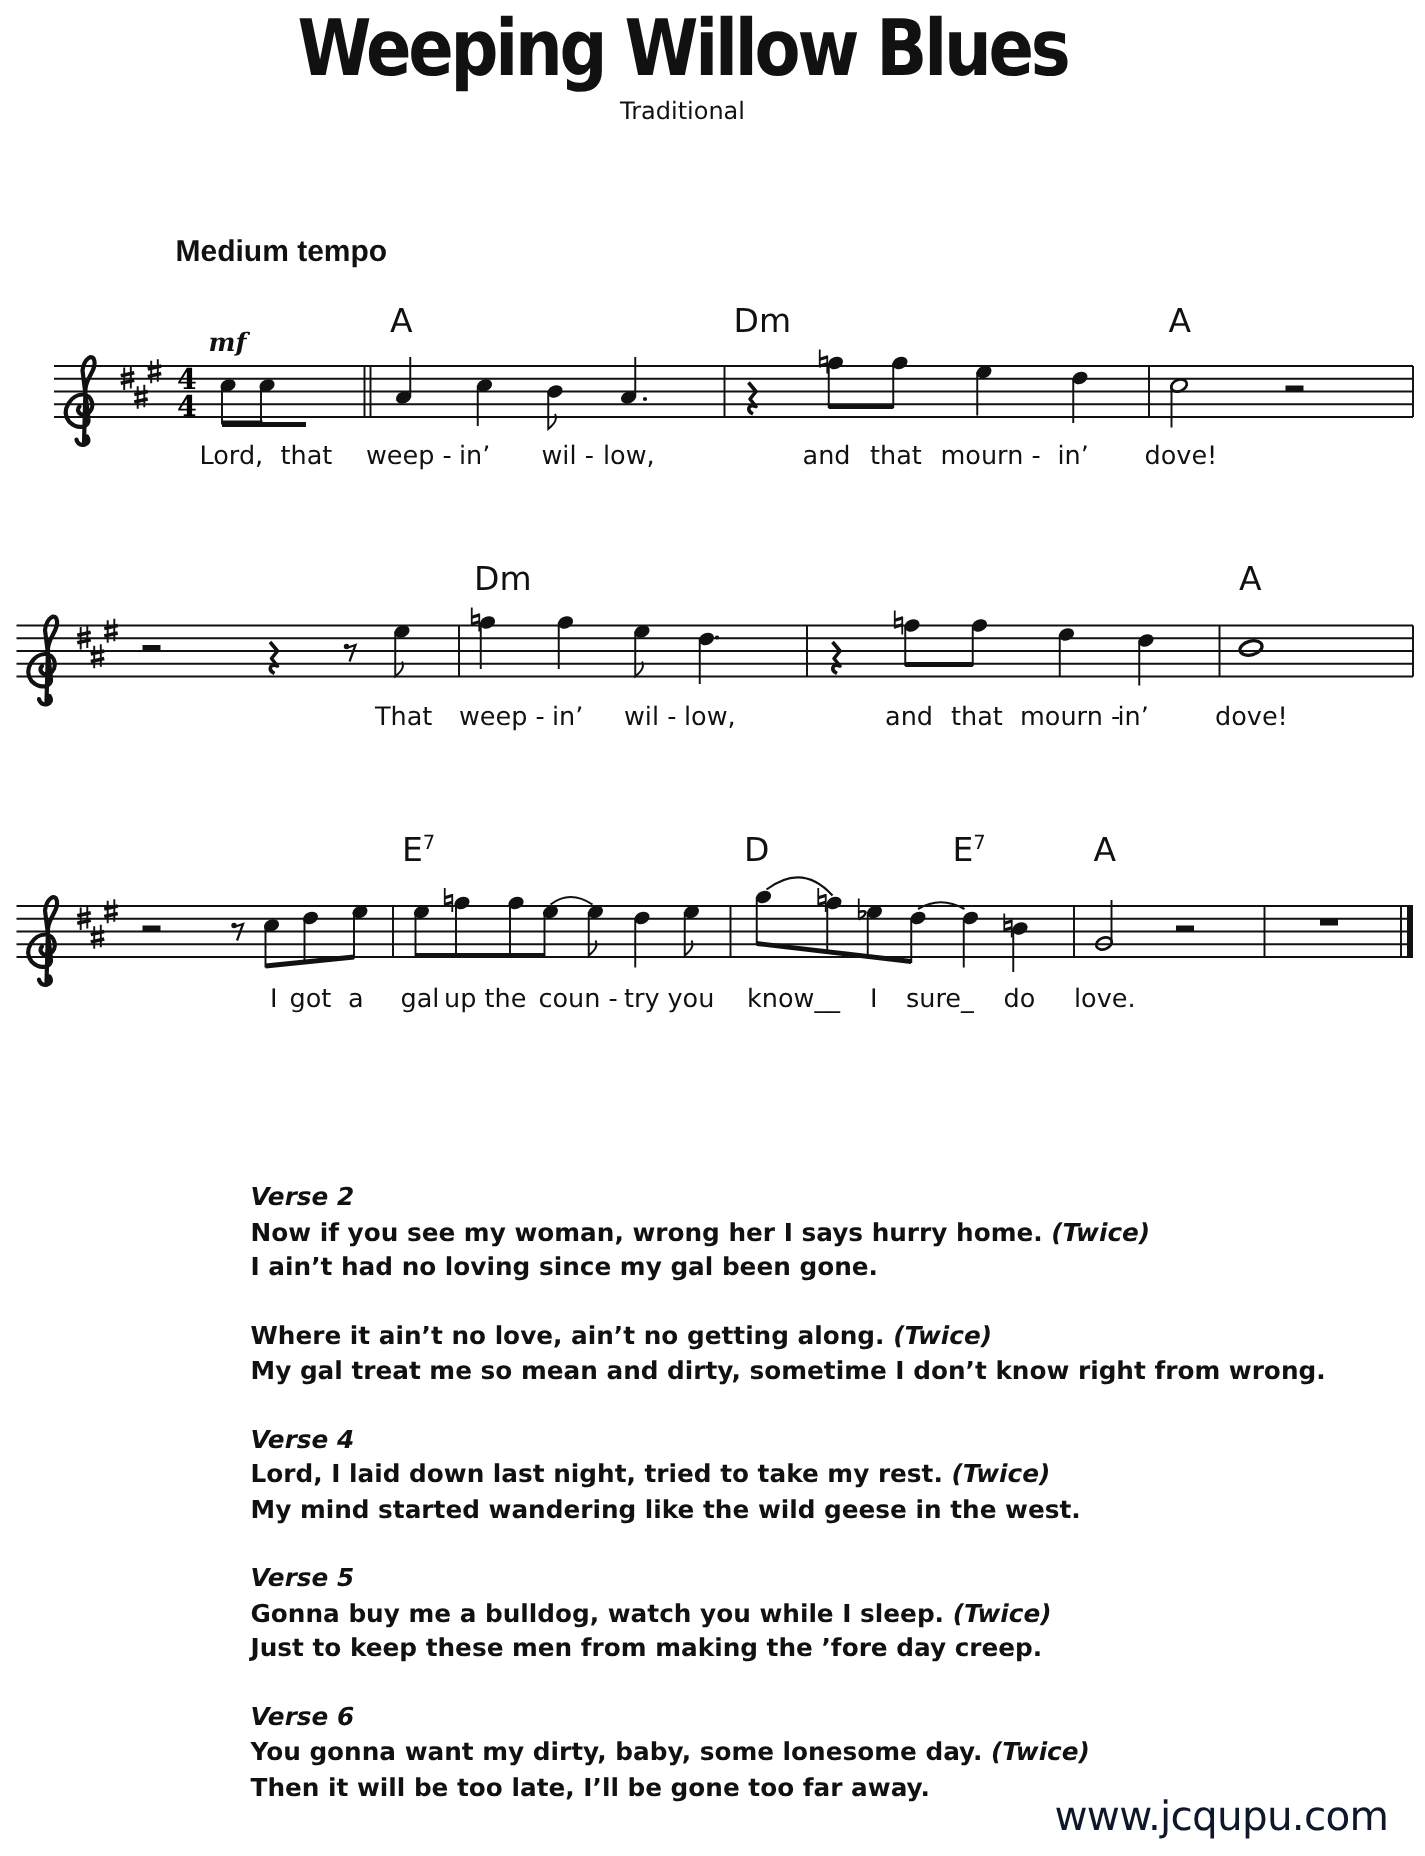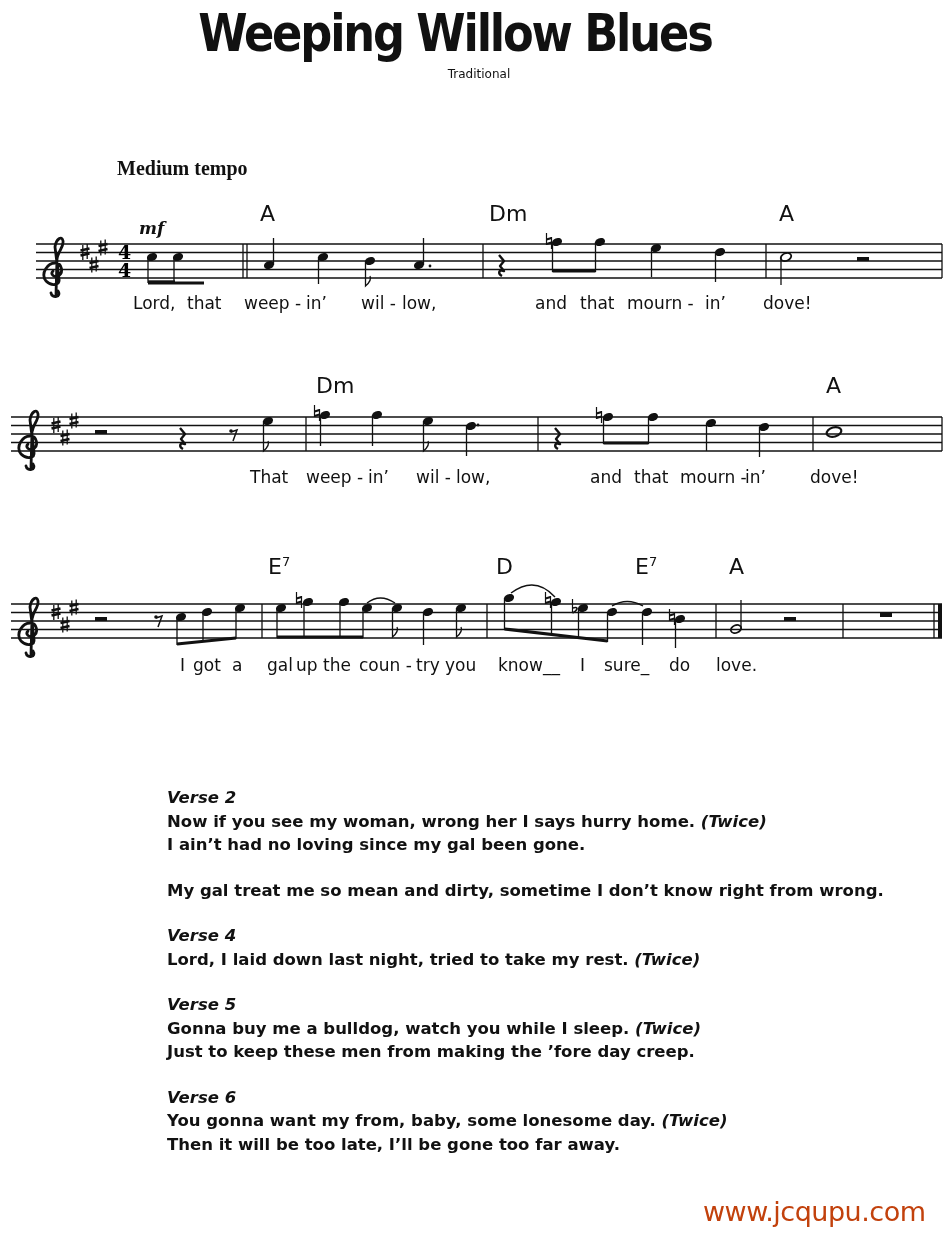--- a/index.html
+++ b/index.html
@@ -5,39 +5,39 @@
   html, body { margin: 0; padding: 0; background: #ffffff; }
   body { width: 950px; height: 1237px; position: relative; overflow: hidden; color: #111; }
   .title {
     position: absolute; left: 0; width: 910px; top: 2px; text-align: center;
     font-family: "DejaVu Sans", sans-serif; font-weight: bold; font-size: 52px;
     letter-spacing: -2.5px; transform: scaleX(0.86); transform-origin: 455px 0;
     line-height: 62px;
   }
   .composer {
     position: absolute; left: 0; width: 910px; top: 66px; text-align: center;
-    font-family: "DejaVu Sans", sans-serif; font-size: 12px; line-height: 16px; padding-left: 24px;
+    font-family: "DejaVu Sans", sans-serif; font-size: 16px; line-height: 16px;
   }
   .tempo {
     position: absolute; left: 117px; top: 157px;
-    font-family: Liberation Serif, serif; font-weight: bold; font-size: 20px;
+    font-family: Liberation Sans, sans-serif; font-weight: bold; font-size: 20px;
   }
   svg.score { position: absolute; left: 0; top: 0; }
   .lyric { font-family: "DejaVu Sans", sans-serif; font-size: 17px; fill: #111; }
   .chord { font-family: "DejaVu Sans", sans-serif; font-size: 22px; fill: #111; }
   .chord-sup { font-family: "DejaVu Sans", sans-serif; font-size: 13px; fill: #111; }
   .dyn { font-family: "DejaVu Serif", serif; font-style: italic; font-weight: bold; font-size: 17px; fill: #111; }
   .verses { position: absolute; left: 167px; top: 786px; width: 720px;
     font-family: "DejaVu Sans", sans-serif; font-size: 16.5px; line-height: 23.5px; }
   .verse { margin: 0 0 22px 0; font-weight: bold; }
   .verse-label { font-style: italic; display: block; }
   .verse-line { display: block; white-space: nowrap; }
   .twice { font-style: italic; }
   .watermark { position: absolute; left: 703px; top: 1196px;
-    font-family: "DejaVu Sans", sans-serif; font-size: 27px; color: #c2410c; letter-spacing: -0.5px; }
+    font-family: "DejaVu Sans", sans-serif; font-size: 27px; color: #0f172a; letter-spacing: -0.5px; }
 </style>
 </head>
 <body>
 
 <div class="title">Weeping Willow Blues</div>
 <div class="composer">Traditional</div>
 <div class="tempo">Medium tempo</div>
 
 <svg class="score" width="950" height="700" viewBox="0 0 950 700" xmlns="http://www.w3.org/2000/svg">
   <defs>
@@ -300,31 +300,33 @@
   </g>
 </svg>
 
 <div class="verses">
   <div class="verse">
     <span class="verse-label">Verse 2</span>
     <span class="verse-line"><span>Now if you see my woman, wrong her I says hurry home.</span> <span class="twice">(Twice)</span></span>
     <span class="verse-line">I ain’t had no loving since my gal been gone.</span>
   </div>
   <div class="verse">
+    <span class="verse-line"><span>Where it ain’t no love, ain’t no getting along.</span> <span class="twice">(Twice)</span></span>
     <span class="verse-line">My gal treat me so mean and dirty, sometime I don’t know right from wrong.</span>
   </div>
   <div class="verse">
     <span class="verse-label">Verse 4</span>
     <span class="verse-line"><span>Lord, I laid down last night, tried to take my rest.</span> <span class="twice">(Twice)</span></span>
+    <span class="verse-line">My mind started wandering like the wild geese in the west.</span>
   </div>
   <div class="verse">
     <span class="verse-label">Verse 5</span>
     <span class="verse-line"><span>Gonna buy me a bulldog, watch you while I sleep.</span> <span class="twice">(Twice)</span></span>
     <span class="verse-line">Just to keep these men from making the ’fore day creep.</span>
   </div>
   <div class="verse">
     <span class="verse-label">Verse 6</span>
-    <span class="verse-line"><span>You gonna want my from, baby, some lonesome day.</span> <span class="twice">(Twice)</span></span>
+    <span class="verse-line"><span>You gonna want my dirty, baby, some lonesome day.</span> <span class="twice">(Twice)</span></span>
     <span class="verse-line">Then it will be too late, I’ll be gone too far away.</span>
   </div>
 </div>
 
 <div class="watermark">www.jcqupu.com</div>
 
 </body></html>

